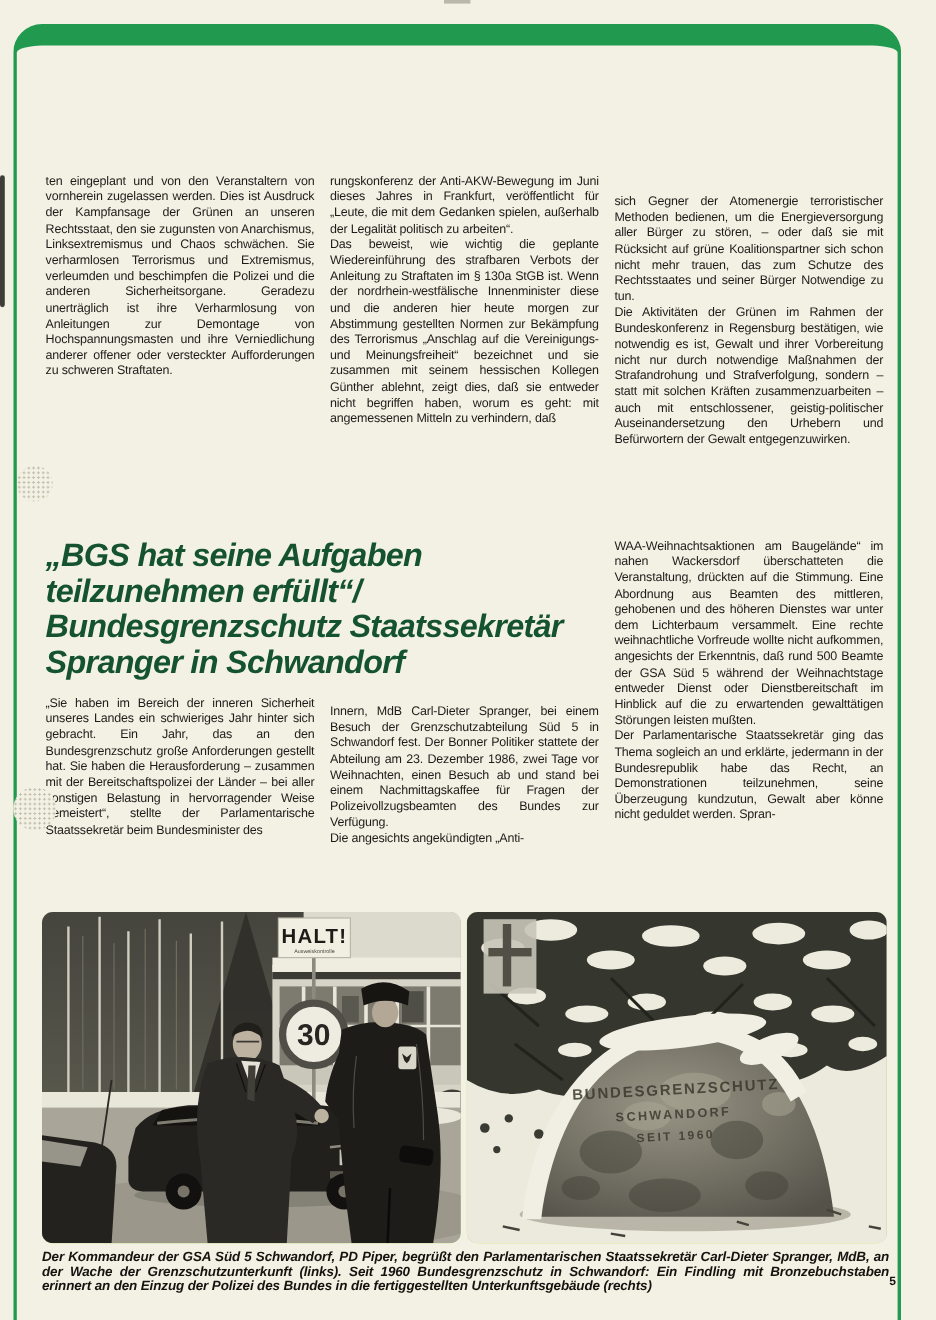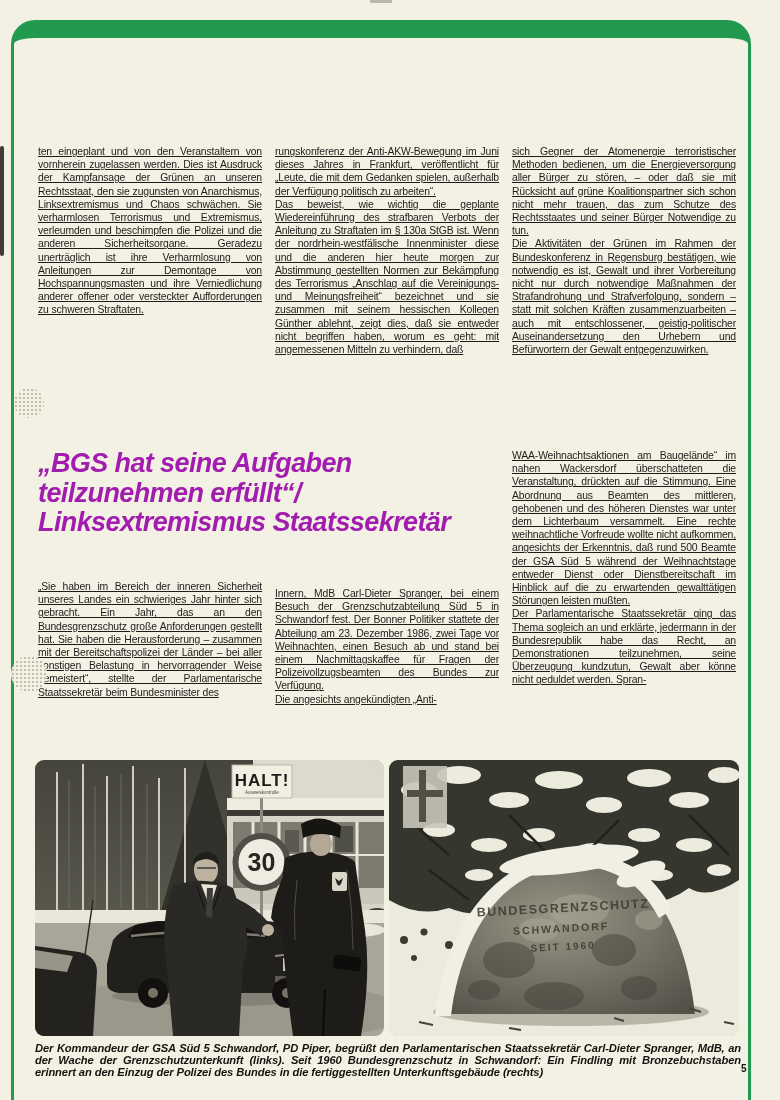--- a/index.html
+++ b/index.html
@@ -19,27 +19,27 @@
     box-sizing:border-box;
     pointer-events:none;
   }
   
   .col{
     width:224px;
     font-size:10.4px;line-height:13.2px;
     text-align:justify;
     letter-spacing:-0.15px;
   }
-  .col p{margin:0;text-decoration:underline;}
+  .col p{margin:0;}
   
   .headline{
     width:480px;
     font-weight:bold;font-style:italic;
     font-size:27px;line-height:29.5px;
-    letter-spacing:-0.6px;color:#a21caf;
+    letter-spacing:-0.6px;color:#14532d;
   }
   .headline div{white-space:nowrap;}
   
   .photo{
     border-radius:9px;overflow:hidden;background:#bef264;
     box-shadow:0 0 0 1px #c9c7ba inset;
   }
   .photo svg{display:block;}
   
   .caption{
@@ -69,32 +69,33 @@
 
 <div class="abs edge-strip"></div>
 <div class="abs top-mark"></div>
 <div class="abs blob blob1"></div>
 <div class="abs blob blob2"></div>
 
 <div class="abs col" style="left:38px;top:145px;">
     <p>ten eingeplant und von den Veranstaltern von vornherein zugelassen werden. Dies ist Ausdruck der Kampfansage der Grünen an unseren Rechtsstaat, den sie zugunsten von Anarchismus, Linksextremismus und Chaos schwächen. Sie verharmlosen Terrorismus und Extremismus, verleumden und beschimpfen die Polizei und die anderen Sicherheitsorgane. Geradezu unerträglich ist ihre Verharmlosung von Anleitungen zur Demontage von Hochspannungsmasten und ihre Verniedlichung anderer offener oder versteckter Aufforderungen zu schweren Straftaten.</p>
   </div>
 <div class="abs col" style="left:275px;top:145px;">
-    <p>rungskonferenz der Anti-AKW-Bewegung im Juni dieses Jahres in Frankfurt, veröffentlicht für „Leute, die mit dem Gedanken spielen, außerhalb der Verfügung politisch zu arbeiten“.</p>
+    <p>rungskonferenz der Anti-AKW-Bewegung im Juni dieses Jahres in Frankfurt, veröffentlicht für „Leute, die mit dem Gedanken spielen, außerhalb der Legalität politisch zu arbeiten“.</p>
     <p>Das beweist, wie wichtig die geplante Wiedereinführung des strafbaren Verbots der Anleitung zu Straftaten im § 130a StGB ist. Wenn der nordrhein-westfälische Innenminister diese und die anderen hier heute morgen zur Abstimmung gestellten Normen zur Bekämpfung des Terrorismus „Anschlag auf die Vereinigungs- und Meinungsfreiheit“ bezeichnet und sie zusammen mit seinem hessischen Kollegen Günther ablehnt, zeigt dies, daß sie entweder nicht begriffen haben, worum es geht: mit angemessenen Mitteln zu verhindern, daß</p>
   </div>
-<div class="abs col" style="left:512px;top:145px;">
+<div class="abs col" style="left:512px;top:162px;">
     <p>sich Gegner der Atomenergie terroristischer Methoden bedienen, um die Energieversorgung aller Bürger zu stören, – oder daß sie mit Rücksicht auf grüne Koalitionspartner sich schon nicht mehr trauen, das zum Schutze des Rechtsstaates und seiner Bürger Notwendige zu tun.</p>
     <p>Die Aktivitäten der Grünen im Rahmen der Bundeskonferenz in Regensburg bestätigen, wie notwendig es ist, Gewalt und ihrer Vorbereitung nicht nur durch notwendige Maßnahmen der Strafandrohung und Strafverfolgung, sondern – statt mit solchen Kräften zusammenzuarbeiten – auch mit entschlossener, geistig-politischer Auseinandersetzung den Urhebern und Befürwortern der Gewalt entgegenzuwirken.</p>
   </div>
 
 <div class="abs headline" style="left:38px;top:449px;">
     <div>„BGS hat seine Aufgaben</div>
     <div>teilzunehmen erfüllt“/</div>
-    <div>Linksextremismus Staatssekretär</div>
+    <div>Bundesgrenzschutz Staatssekretär</div>
+    <div>Spranger in Schwandorf</div>
   </div>
 
 <div class="abs col" style="left:38px;top:580px;">
     <p>„Sie haben im Bereich der inneren Sicherheit unseres Landes ein schwieriges Jahr hinter sich gebracht. Ein Jahr, das an den Bundesgrenzschutz große Anforderungen gestellt hat. Sie haben die Herausforderung – zusammen mit der Bereitschaftspolizei der Länder – bei aller sonstigen Belastung in hervorragender Weise gemeistert“, stellte der Parlamentarische Staatssekretär beim Bundesminister des</p>
   </div>
 <div class="abs col" style="left:275px;top:587px;">
     <p>Innern, MdB Carl-Dieter Spranger, bei einem Besuch der Grenzschutzabteilung Süd 5 in Schwandorf fest. Der Bonner Politiker stattete der Abteilung am 23. Dezember 1986, zwei Tage vor Weihnachten, einen Besuch ab und stand bei einem Nachmittagskaffee für Fragen der Polizeivollzugsbeamten des Bundes zur Verfügung.</p>
     <p>Die angesichts angekündigten „Anti-</p>
   </div>
 <div class="abs col" style="left:512px;top:449px;">

